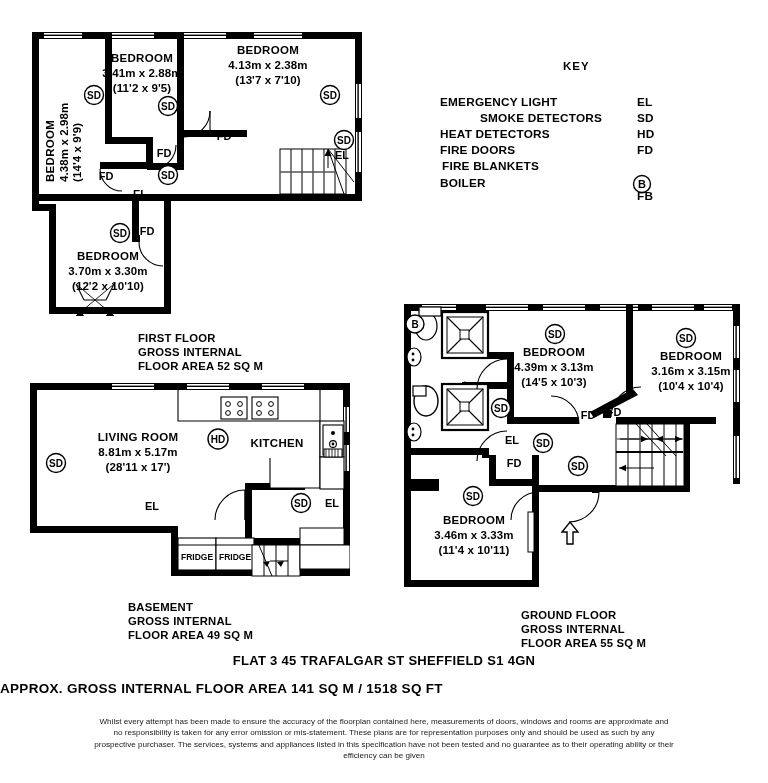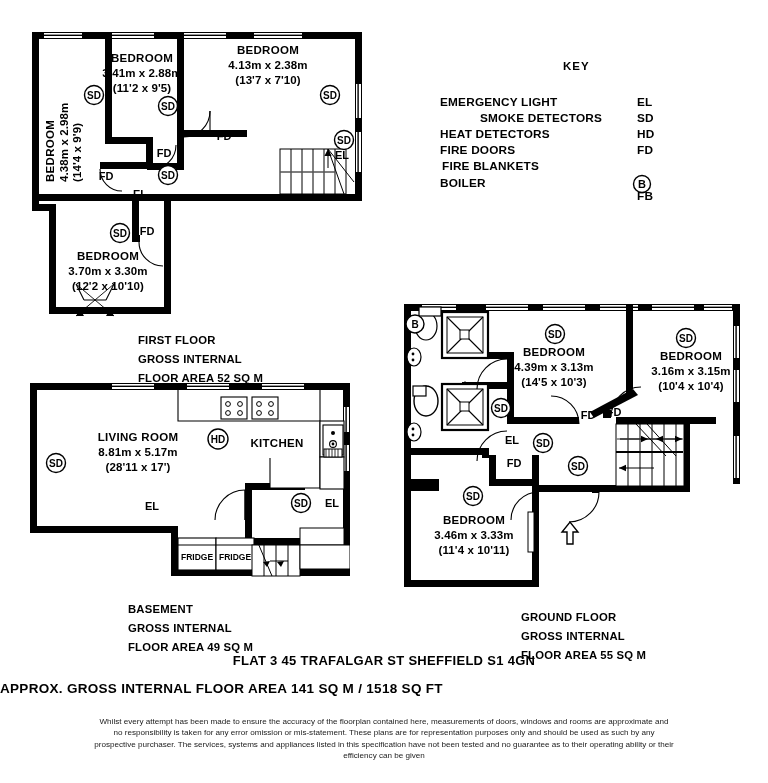--- a/index.html
+++ b/index.html
@@ -12,21 +12,21 @@
   }
   .plan{position:absolute;}
   svg{display:block;}
   text{font-family:"Liberation Sans", sans-serif;fill:#000;}
   .rm-name{font-size:11.5px;font-weight:bold;letter-spacing:.3px;}
   .rm-dim{font-size:11.5px;font-weight:bold;letter-spacing:.1px;}
   .tag{font-size:11px;font-weight:bold;}
   .tagsm{font-size:10px;font-weight:bold;}
   .fridge{font-size:8.5px;font-weight:bold;}
   .keytitle{font-size:11.5px;font-weight:bold;letter-spacing:1px;}
-  .floorcap{position:absolute;font-size:11.3px;font-weight:bold;line-height:19px;letter-spacing:.2px;white-space:pre-line;}
+  .floorcap{position:absolute;font-size:11.3px;font-weight:bold;line-height:14px;letter-spacing:.2px;white-space:pre-line;}
   .addr{position:absolute;width:100%;text-align:center;font-size:13px;font-weight:bold;letter-spacing:.3px;}
   .area{position:absolute;width:100%;text-align:left;font-size:13.5px;font-weight:bold;letter-spacing:.3px;}
   .disc{position:absolute;width:580px;left:94px;text-align:center;font-size:8.1px;line-height:11.4px;color:#1a1a1a;}
   .key{position:absolute;}
   .keyl{position:absolute;font-size:11.8px;font-weight:bold;letter-spacing:.2px;}
   .keyr{position:absolute;font-size:11.8px;font-weight:bold;letter-spacing:.2px;}
 </style>
 </head>
 <body>
 

